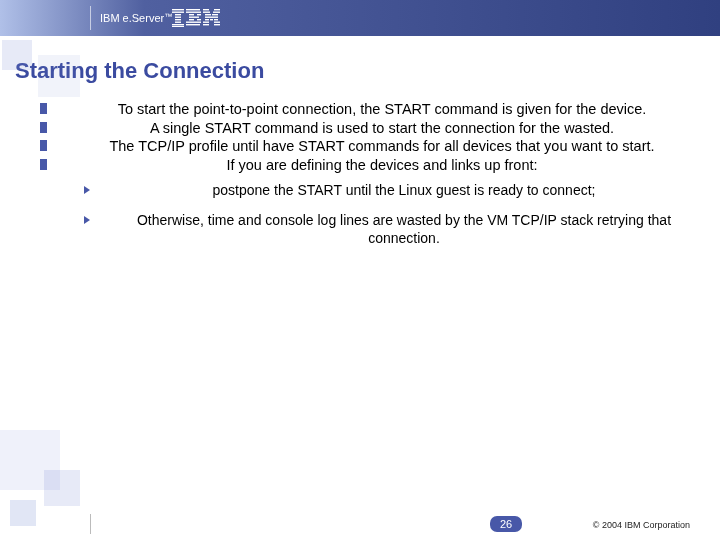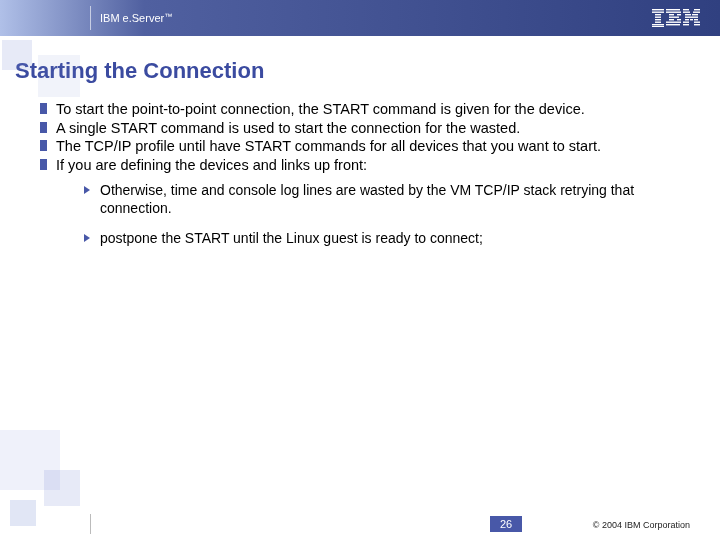--- a/index.html
+++ b/index.html
@@ -9,21 +9,21 @@
     height: 540px;
     background: #fff;
     position: relative;
     overflow: hidden;
   }
   .header {
     height: 36px;
     background: linear-gradient(to right, #b0c0e8 0%, #5060a0 20%, #304080 100%);
     display: flex;
     align-items: center;
-    justify-content: space-between;
+    justify-content: flex-start;
     padding: 0 20px 0 100px;
     position: relative;
   }
   .header-sep {
     position: absolute;
     left: 90px;
     top: 6px;
     bottom: 6px;
     width: 1px;
     background: rgba(255,255,255,0.6);
@@ -44,20 +44,21 @@
     color: #3b4ba0;
     font-size: 22px;
     font-weight: bold;
     padding: 22px 15px 12px 15px;
   }
   .content {
     padding: 4px 12px 0 40px;
     font-size: 14.5px;
     color: #000;
     line-height: 1.28;
+    text-align: center;
   }
   ul.main-list {
     list-style: none;
   }
   ul.main-list > li {
     position: relative;
     padding-left: 16px;
     margin-bottom: 0;
   }
   ul.main-list > li::before {
@@ -109,20 +110,21 @@
     background: #bbb;
   }
   .footer-pagenum {
     position: absolute;
     left: 490px;
     bottom: 8px;
     background: #4858a8;
     color: #fff;
     font-size: 11px;
     padding: 2px 10px;
+    border-radius: 7px;
   }
   .footer-copy {
     position: absolute;
     right: 30px;
     bottom: 10px;
     font-size: 9px;
     color: #222;
   }
   .deco-squares {
     position: absolute;
@@ -194,22 +196,22 @@
 
 <div class="slide-title">Starting the Connection</div>
 
 <div class="content">
   <ul class="main-list">
     <li><span>To start the point-to-point connection, the START command is given for the device.</span></li>
     <li><span>A single START command is used to start the connection for the wasted.</span></li>
     <li><span>The TCP/IP profile until have START commands for all devices that you want to start.</span></li>
     <li><span>If you are defining the devices and links up front:</span>
       <ul class="sub-list">
+        <li><span>postpone the START until the Linux guest is ready to connect;</span></li>
         <li><span>Otherwise, time and console log lines are wasted by the VM TCP/IP stack retrying that connection.</span></li>
-        <li><span>postpone the START until the Linux guest is ready to connect;</span></li>
       </ul>
     </li>
   </ul>
 </div>
 
 <div class="footer">
   <div class="footer-sep"></div>
   <div class="footer-pagenum">26</div>
   <div class="footer-copy">© 2004 IBM Corporation</div>
 </div>

